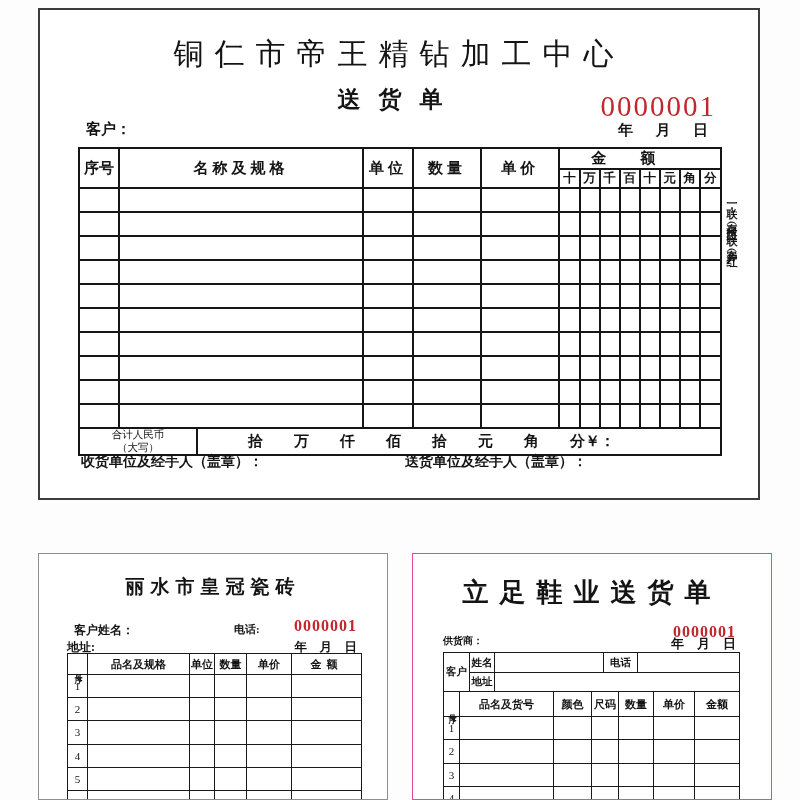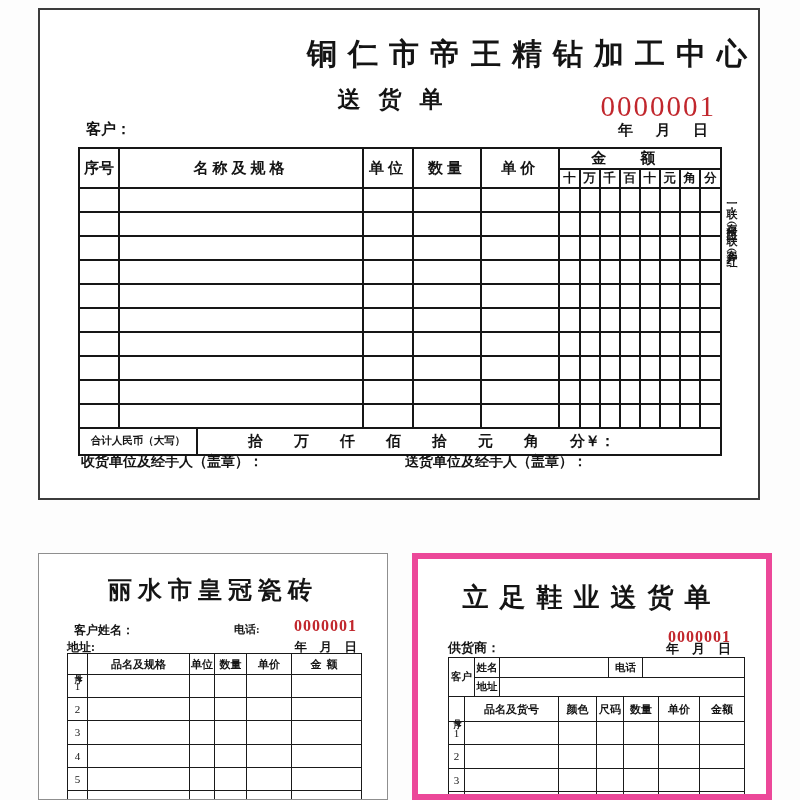--- a/index.html
+++ b/index.html
@@ -9,66 +9,66 @@
 
   .form { position:absolute; background:#fff; }
   .abs { position:absolute; }
   .ctr { left:0; width:100%; text-align:center; }
   .red { color:#c1272d;margin-top:12px; }
   .pre { white-space:pre; }
   .vert { writing-mode:vertical-rl; text-orientation:upright; line-height:1; letter-spacing:0; display:inline-block; }
 
   
   .main-form { left:38px; top:8px; width:722px; height:492px; border:2px solid #3c3c3c; }
-  .mf-company { top:24px; font-size:30px; font-weight:bold; letter-spacing:11px;text-align:right; }
+  .mf-company { top:24px; font-size:30px; font-weight:normal; letter-spacing:11px; }
   .mf-doctitle { top:74px; font-size:23px; font-weight:bold; letter-spacing:18px; }
   .mf-serial { top:68px; right:42px; font-size:29px; letter-spacing:2px; }
   .mf-customer { left:46px; top:110px; font-size:15px; font-weight:bold;text-align:right; }
   .mf-date { top:111px; right:50px; font-size:15px; font-weight:bold; }
 
   .mf-tablewrap { position:absolute; left:38px; top:137px; width:644px; }
   table { border-collapse:collapse; table-layout:fixed; }
   .mf-table { width:644px; }
   .mf-table th, .mf-table td { border:2px solid #161616; text-align:center; vertical-align:middle; padding:0; }
   .mf-table thead tr.r1 th { height:18px; font-size:15px; }
   .mf-table thead tr.r2 th { height:17px; font-size:12.5px; }
   .mf-table tbody tr { height:24px; }
   .sp { letter-spacing:4px; }
   .wide { letter-spacing:34px; padding-left:20px; }
 
   .mf-total { display:flex; width:644px; height:27px; border:2px solid #161616; border-top:none; }
-  .mf-total-label { width:118px; border-right:2px solid #161616; display:flex; 
-    align-items:center; justify-content:center; font-size:10.5px; font-weight:bold; line-height:1.2; }
+  .mf-total-label { width:118px; border-right:2px solid #161616; display:flex; flex-direction:column;
+    align-items:center; justify-content:center; font-size:10.5px; font-weight:normal; line-height:1.2; }
   .mf-total-digits { flex:1; display:flex; align-items:center; padding-left:50px; gap:31px;
     font-size:15px; font-weight:bold; }
   .mf-footer { top:443px; font-size:14px; font-weight:bold; }
   .mf-note { left:686px; top:187px; height:215px; font-size:11px; font-weight:bold; letter-spacing:2px; }
 
   
   .left-form { left:38px; top:553px; width:350px; height:247px; border:1px solid #8f8f8f; overflow:hidden; }
-  .lf-company { top:20px; font-size:24px; font-weight:bold; letter-spacing:6px; }
+  .lf-company { top:20px; font-size:19px; font-weight:bold; letter-spacing:6px; }
   .lf-serial { top:51px; right:30px; font-size:16px; letter-spacing:1px; font-weight:bold; }
   .lf-l1 { left:35px; top:68px; font-size:12px; font-weight:bold; }
   .lf-phone { left:195px; top:68px; font-size:11px; font-weight:bold; }
   .lf-l2 { left:28px; top:85px; font-size:12px; font-weight:bold; }
   .lf-date { top:85px; right:30px; font-size:12.5px; font-weight:bold; }
   .lf-table { position:absolute; left:28px; top:99px; width:294px; }
   .lf-table th, .lf-table td { border:1.5px solid #1a1a1a; text-align:center; vertical-align:middle; padding:0; }
   .lf-table thead tr { height:21px; }
   .lf-table th { font-size:11px; font-weight:bold; }
   .lf-table tbody tr { height:23.2px; }
   .lf-table td { font-size:11px; }
   .tiny { font-size:8px; }
   .sp2 { letter-spacing:5px; padding-left:3px; }
 
   
-  .right-form { left:412px; top:553px; width:360px; height:247px; border:6px solid #ec4899; overflow:hidden; }
+  .right-form { left:412px; top:553px; width:360px; height:247px; border:1px solid #ec4899; overflow:hidden; }
   .rf-company { top:21px; font-size:26px; font-weight:bold; letter-spacing:11px; }
   .rf-serial { top:57px; right:35px; font-size:16px; letter-spacing:1px; font-weight:bold; }
-  .rf-l1 { left:30px; top:80px; font-size:13px; font-weight:bold; }
+  .rf-l1 { left:30px; top:80px; font-size:10px; font-weight:bold; }
   .rf-date { top:81px; right:35px; font-size:13px; font-weight:bold; }
   .rf-cust { position:absolute; left:30px; top:98px; width:296px; }
   .rf-cust td { border:1.5px solid #1a1a1a; text-align:center; vertical-align:middle;
     font-size:10.5px; font-weight:bold; padding:0; }
   .rf-cust tr.ra { height:20px; } .rf-cust tr.rb { height:19px; }
   .rf-table { position:absolute; left:30px; top:137px; width:296px; }
   .rf-table th, .rf-table td { border:1.5px solid #1a1a1a; text-align:center; vertical-align:middle; padding:0; }
   .rf-table thead tr { height:25px; }
   .rf-table th { font-size:11px; font-weight:bold; }
   .rf-table tbody tr { height:23.3px; }

